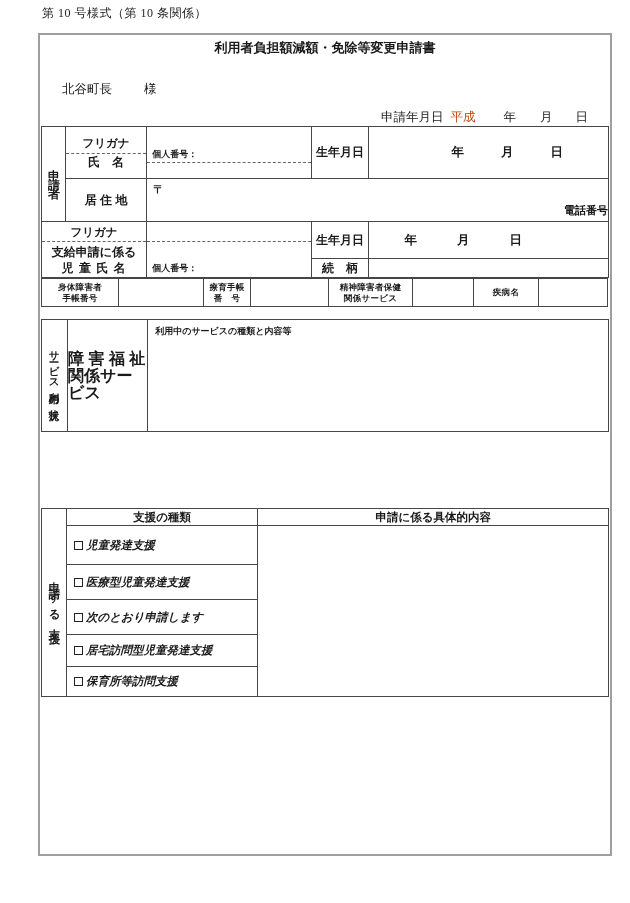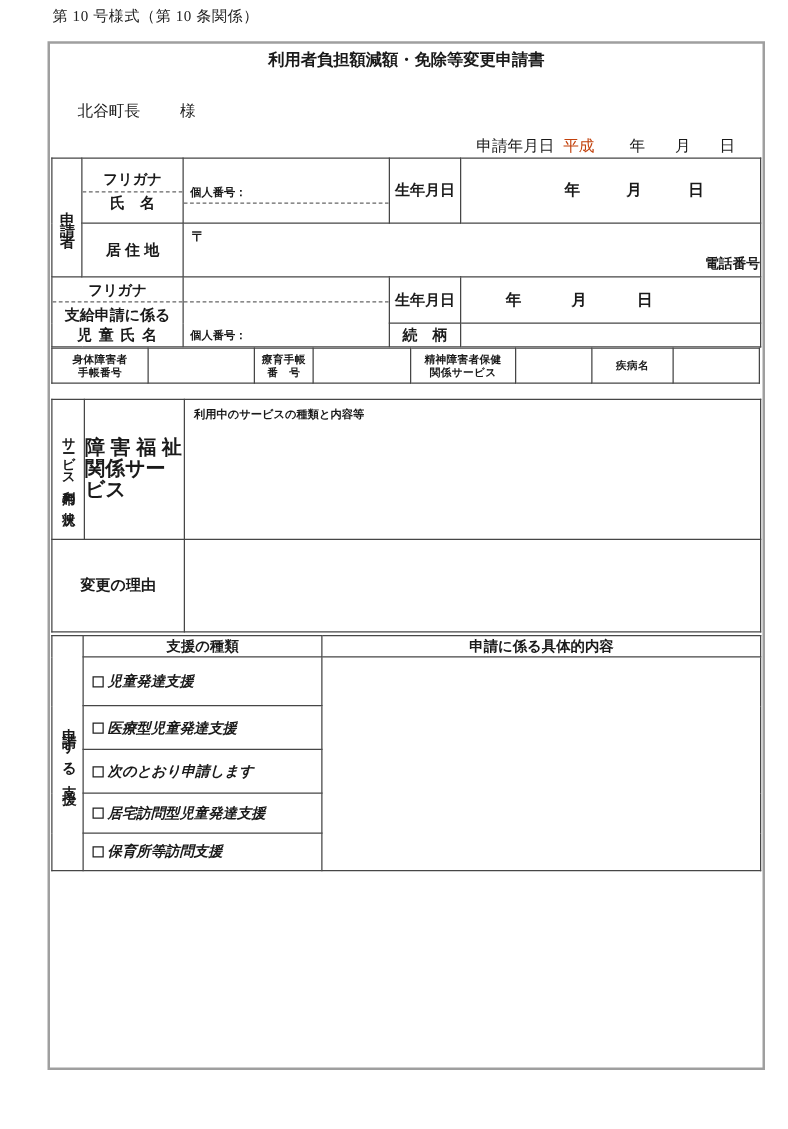--- a/index.html
+++ b/index.html
@@ -224,24 +224,20 @@
         <tr class="r1">
       <td class="vcell"><div class="vtext v-service">サービス利用の状況</div></td>
       <td class="svc-label">
         <div>障 害 福 祉</div>
         <div>関係サービス</div>
       </td>
       <td class="usage-cell">
         <div class="usage-note">利用中のサービスの種類と内容等</div>
       </td>
     </tr>
-    <tr class="r2">
-      <td colspan="2" class="c reason-label">変更の理由</td>
-      <td></td>
-    </tr>
   </tbody>
     </table>
 
   <table class="t3">
     <colgroup>
         <col style="width:25px">
         <col style="width:191px">
         <col style="width:350px">
       </colgroup>
     <tbody>

